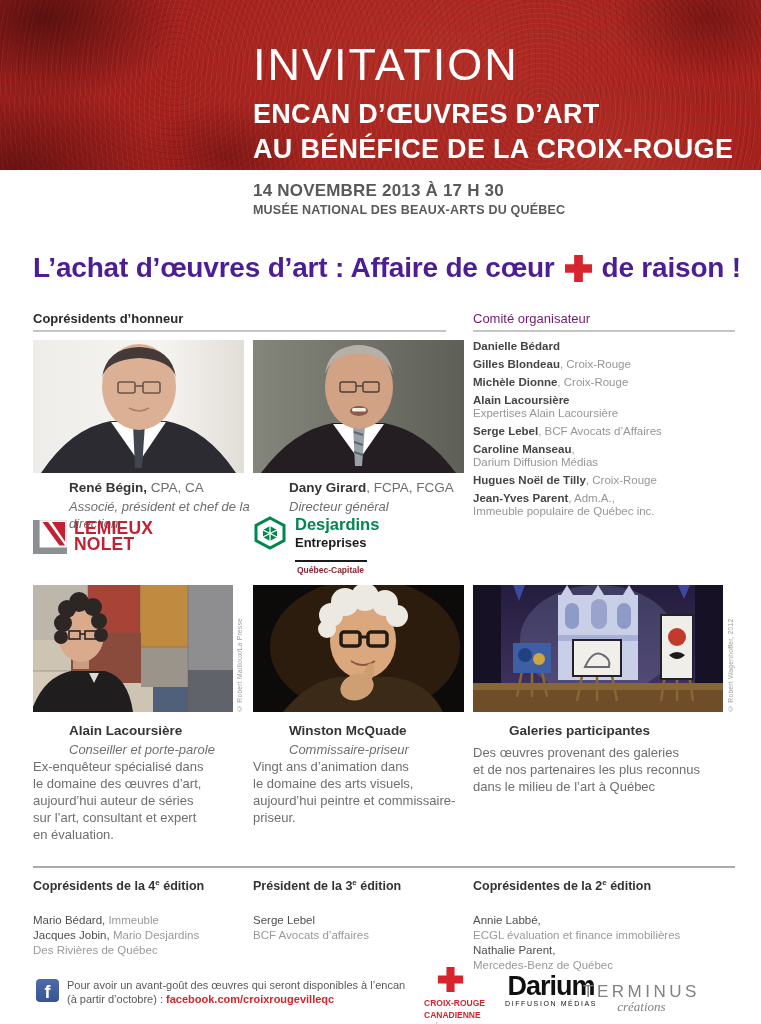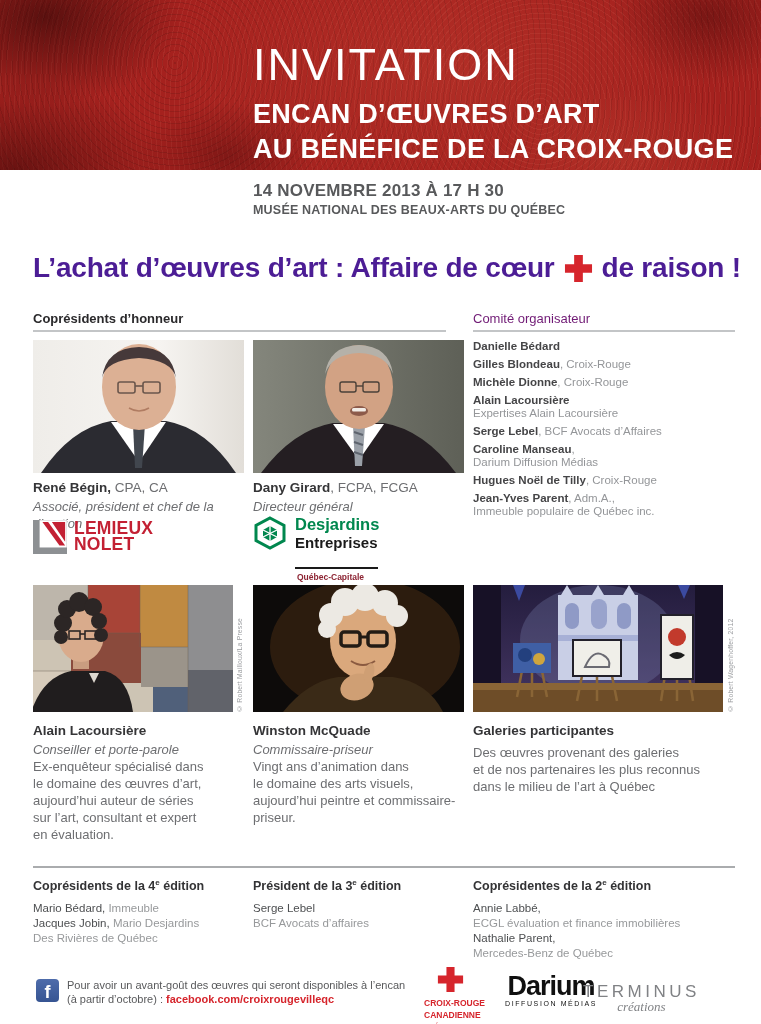--- a/index.html
+++ b/index.html
@@ -38,47 +38,47 @@
   .sec-comite{position:absolute;left:473px;top:311px;font-size:13px;color:#701a75;}
   .rule1{position:absolute;left:33px;top:330px;width:413px;height:2px;background:#c3c5c7;}
   .rule2{position:absolute;left:473px;top:330px;width:262px;height:2px;background:#c3c5c7;}
 
   
   .ph{position:absolute;display:block;}
   .vcred{position:absolute;width:10px;writing-mode:vertical-rl;transform:rotate(180deg);
     font-size:6.8px;color:#9b9da0;white-space:nowrap;letter-spacing:.2px;}
 
   
-  .cap{position:absolute;width:218px;font-size:13.5px;line-height:17px;}
+  .cap{position:absolute;width:218px;font-size:13.5px;line-height:17px;margin-left:36px;}
   .cap-name{font-weight:bold;color:#353537;}
   .cap-cred{color:#6d6e71;}
   .cap-role{font-style:italic;color:#6d6e71;font-size:13px;margin-top:2px;}
   .bio{position:absolute;font-size:13px;line-height:17px;color:#6d6e71;white-space:pre-line;}
 
   
   .comite{position:absolute;left:473px;top:340px;width:272px;font-size:11.5px;line-height:13px;}
   .m{margin-bottom:5px;}
   .m-name{font-weight:bold;color:#454547;}
   .m-detail{color:#949699;}
   .m-line2{color:#949699;}
   .m-detail:empty,.m-line2:empty{display:none;}
 
   
   .lemieux{position:absolute;left:33px;top:520px;display:flex;gap:7px;align-items:flex-start;}
   .lemieux-text{font-size:17.5px;font-weight:bold;color:#c32033;line-height:16px;letter-spacing:.2px;}
   .desjardins{position:absolute;left:253px;top:516px;display:flex;gap:8px;align-items:flex-start;}
   .dj-name{font-size:16.5px;font-weight:bold;color:#00874e;line-height:17px;}
-  .dj-div{display:inline-block;font-size:15px;font-weight:bold;color:#1a1a1a;
-    padding-bottom:16px;border-bottom:2px solid #1a1a1a;margin-top:1px;}
+  .dj-div{display:inline-block;font-size:13px;font-weight:bold;color:#1a1a1a;
+    padding-bottom:10px;border-bottom:2px solid #1a1a1a;margin-top:1px;}
   .dj-region{font-size:8.5px;font-weight:bold;color:#8c2332;margin-top:3px;margin-left:2px;}
 
   
   .rule3{position:absolute;left:33px;top:866px;width:702px;height:2px;background:#aaacae;}
   .ed-col{position:absolute;top:878px;width:225px;}
-  .ed-title{font-size:12.5px;font-weight:bold;color:#333335;margin-bottom:8px;}
+  .ed-title{font-size:12.5px;font-weight:bold;color:#333335;margin-bottom:20px;}
   .ed-title sup{font-size:8px;}
   .ed-line{font-size:11.5px;line-height:15px;}
   .ed-strong{color:#4d4f51;}
   .ed-rest{color:#97999b;}
   .ed-strong:empty,.ed-rest:empty{display:none;}
 
   
   .fb-icon{position:absolute;left:36px;top:979px;width:23px;height:23px;border-radius:4px;
     background:linear-gradient(#4e6cab,#365492);color:#fff;font-weight:bold;font-size:18px;
     display:flex;align-items:flex-end;justify-content:center;line-height:20px;overflow:hidden;}

